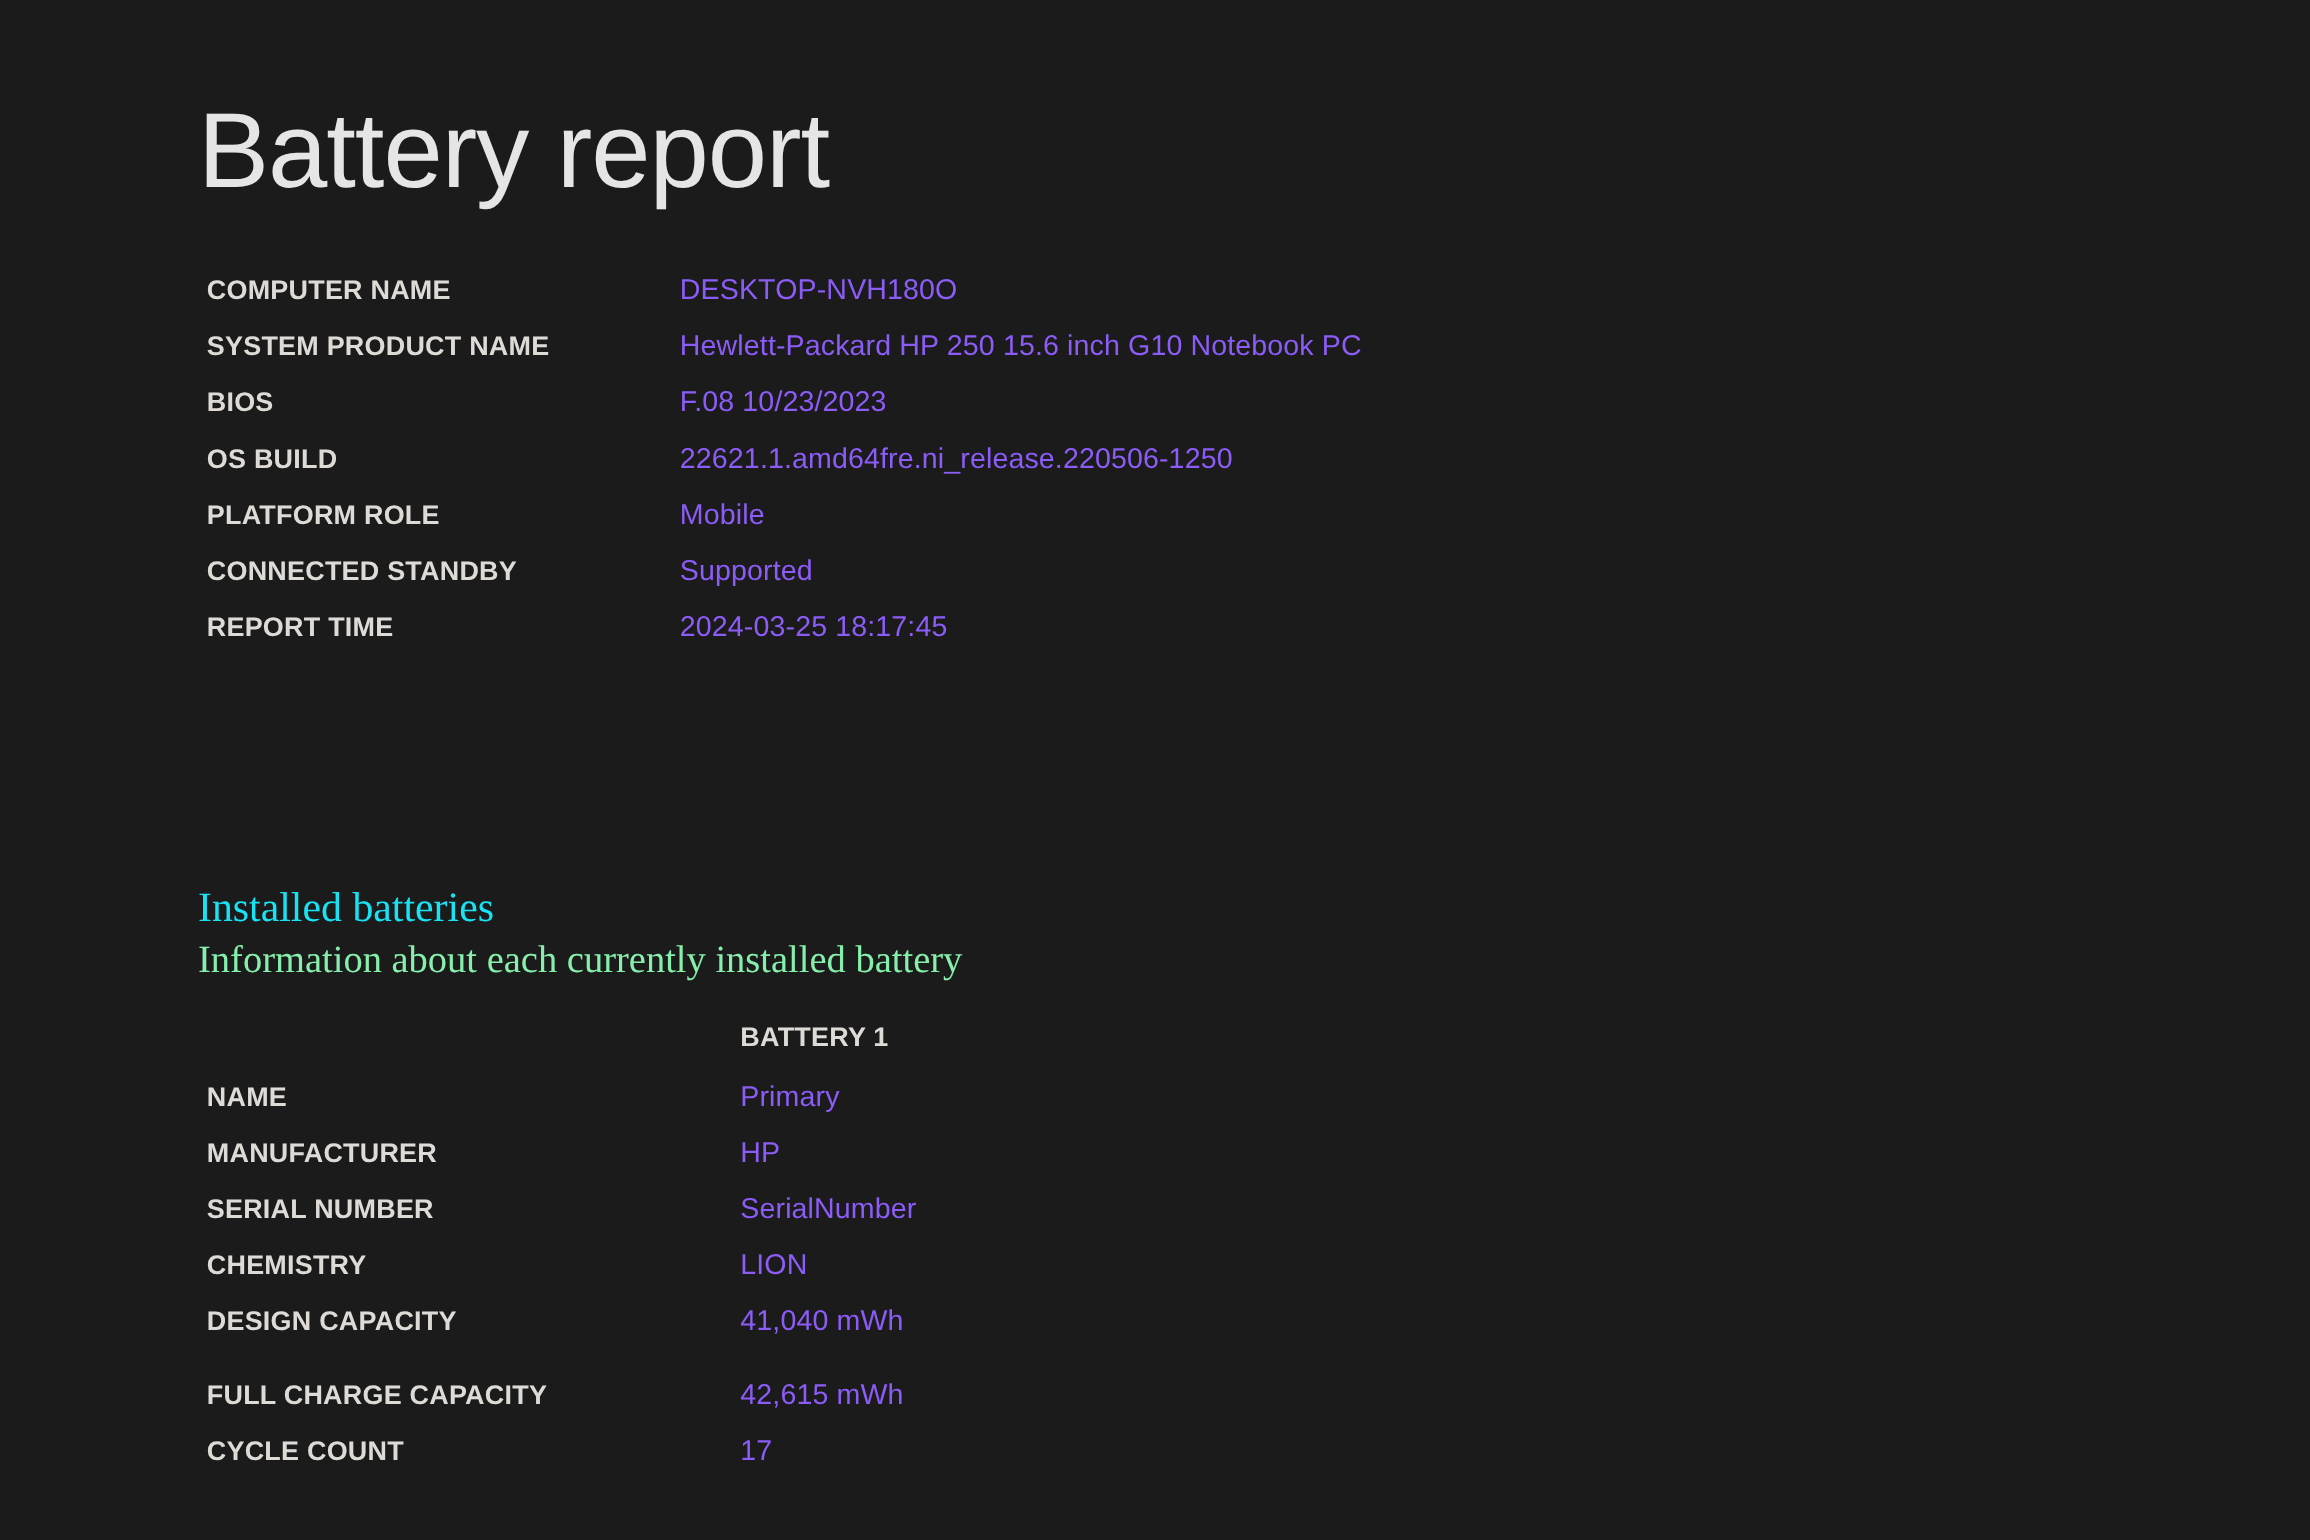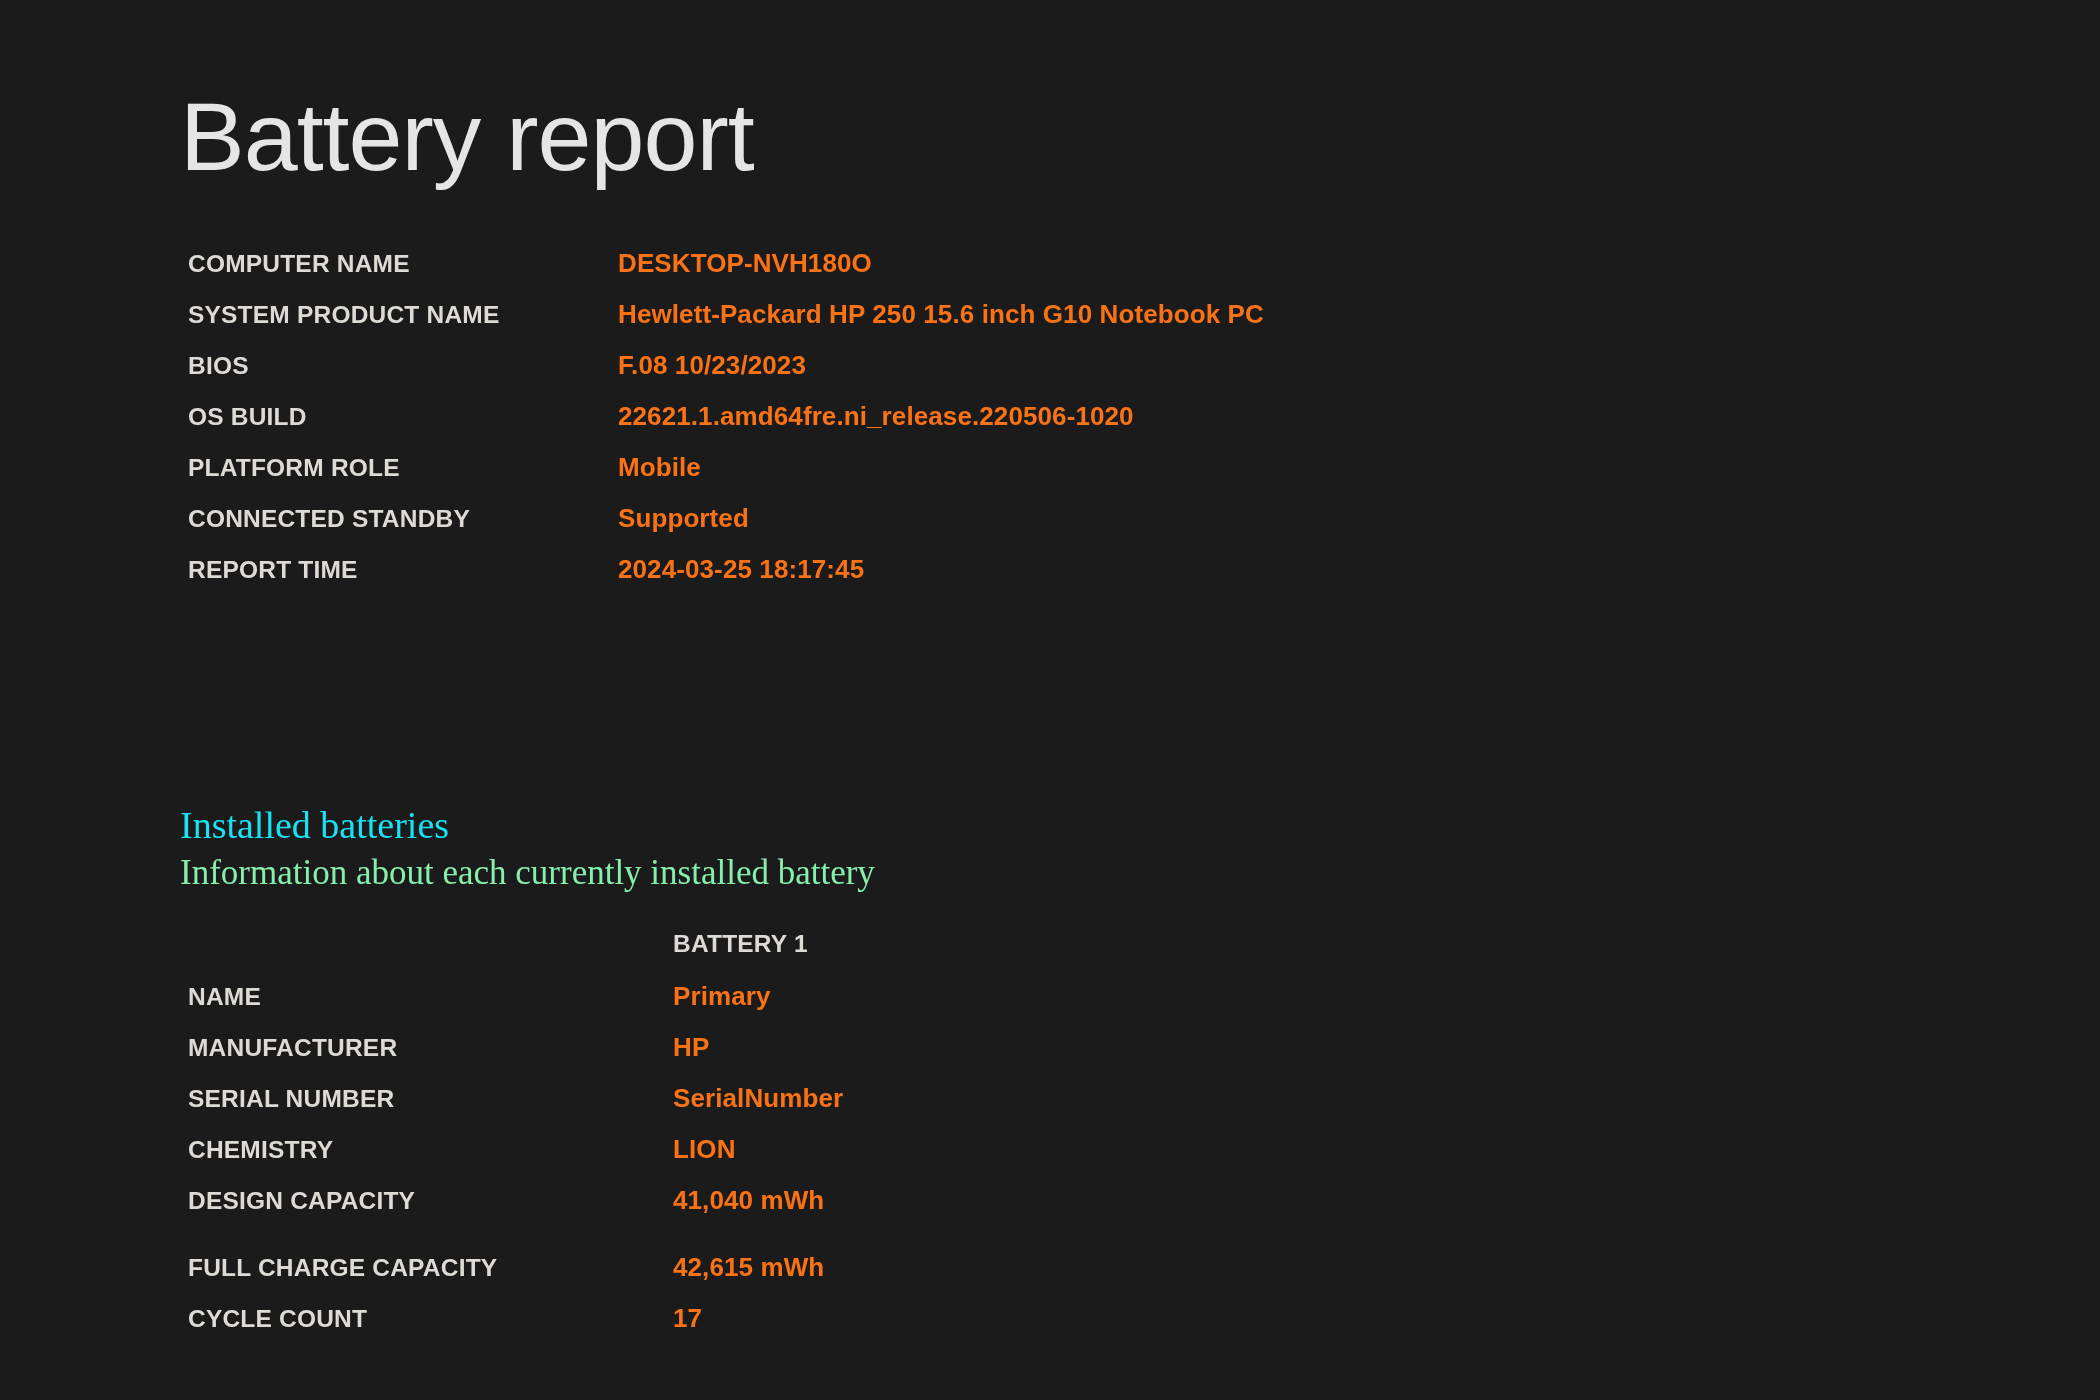--- a/index.html
+++ b/index.html
@@ -54,22 +54,22 @@
     flex: 0 0 430px;
     font-size: 24.5px;
     font-weight: 700;
     letter-spacing: 0.2px;
     color: #dedbd6;
     text-transform: uppercase;
     white-space: nowrap;
   }
   .row .value {
     font-size: 26px;
-    font-weight: 700;
-    color: #f97316;
+    font-weight: 400;
+    color: #8b5cf6;
     white-space: nowrap;
     letter-spacing: 0.1px;
   }
 
   
   .section {
     position: absolute;
     left: 180px;
     font-family: Liberation Serif, serif;
   }
@@ -134,21 +134,21 @@
       <div class="row">
         <div class="label">SYSTEM PRODUCT NAME</div>
         <div class="value">Hewlett-Packard HP 250 15.6 inch G10 Notebook PC</div>
       </div>
       <div class="row">
         <div class="label">BIOS</div>
         <div class="value">F.08 10/23/2023</div>
       </div>
       <div class="row">
         <div class="label">OS BUILD</div>
-        <div class="value">22621.1.amd64fre.ni_release.220506-1020</div>
+        <div class="value">22621.1.amd64fre.ni_release.220506-1250</div>
       </div>
       <div class="row">
         <div class="label">PLATFORM ROLE</div>
         <div class="value">Mobile</div>
       </div>
       <div class="row">
         <div class="label">CONNECTED STANDBY</div>
         <div class="value">Supported</div>
       </div>
       <div class="row">

